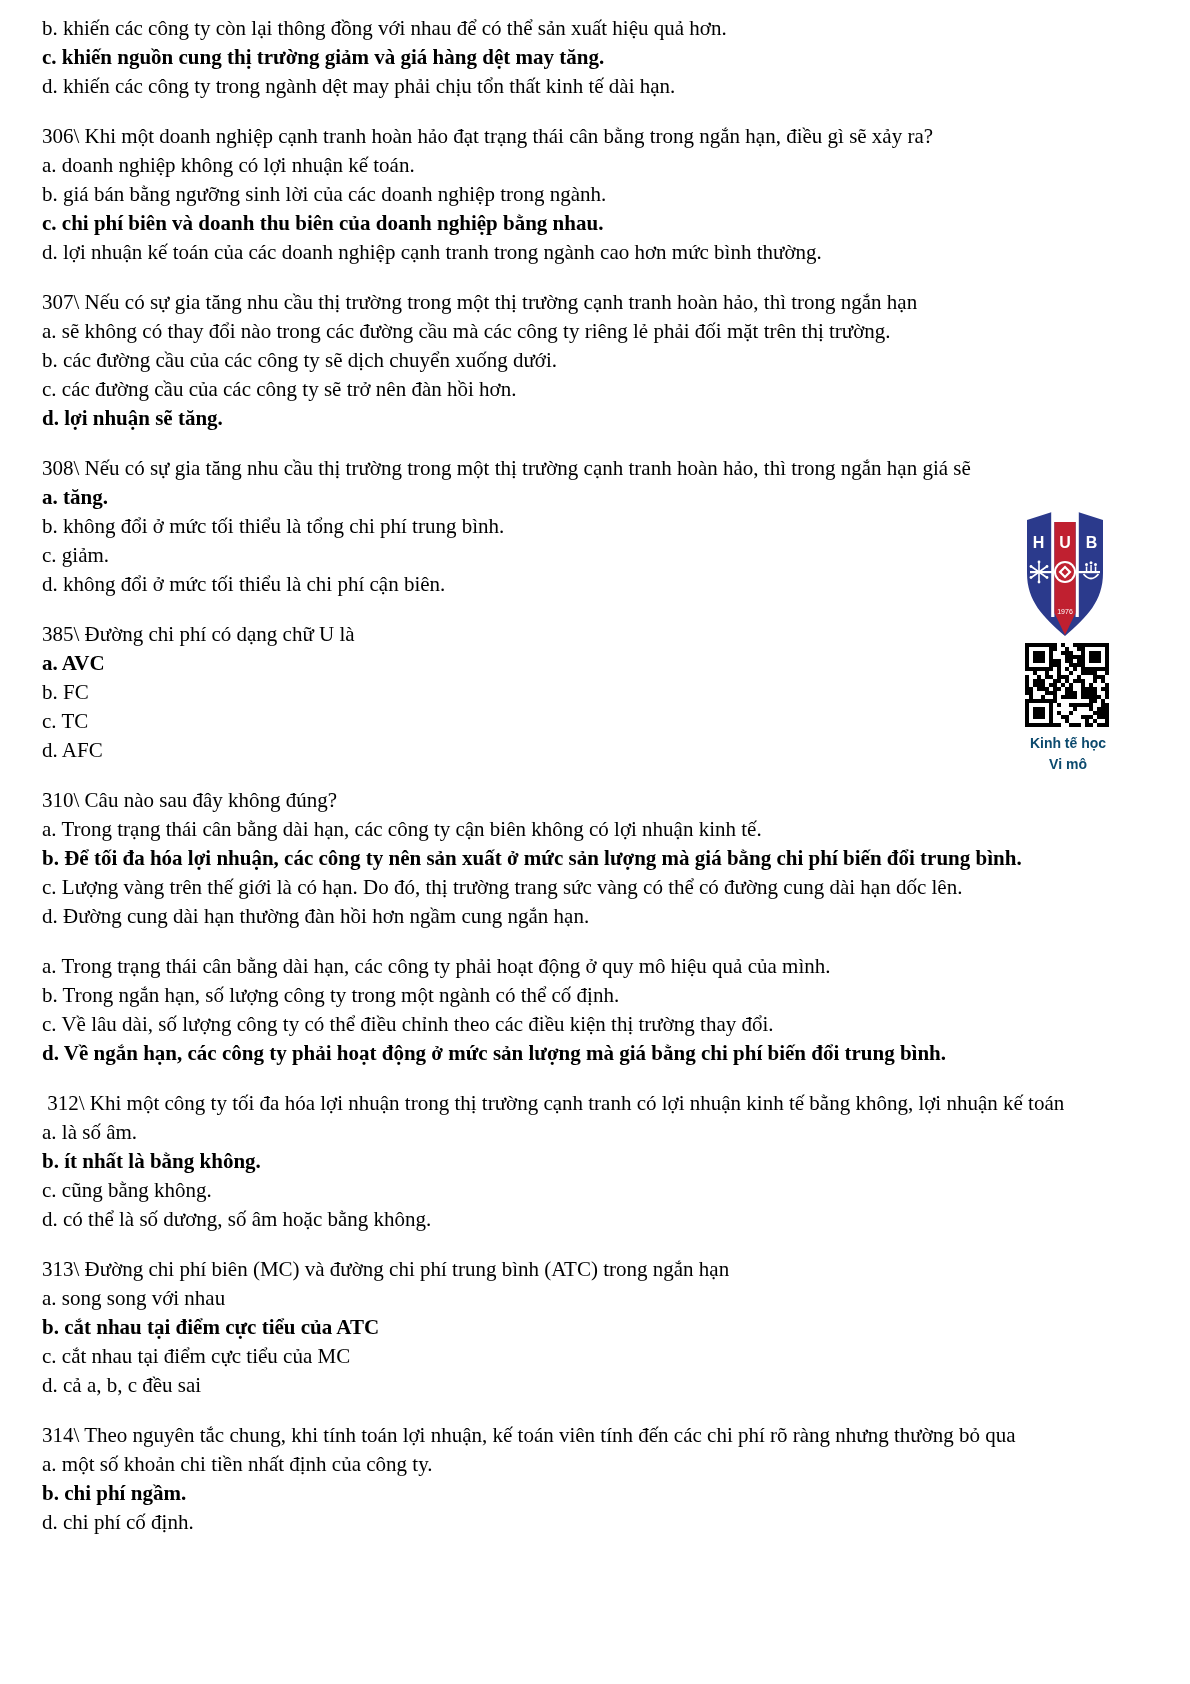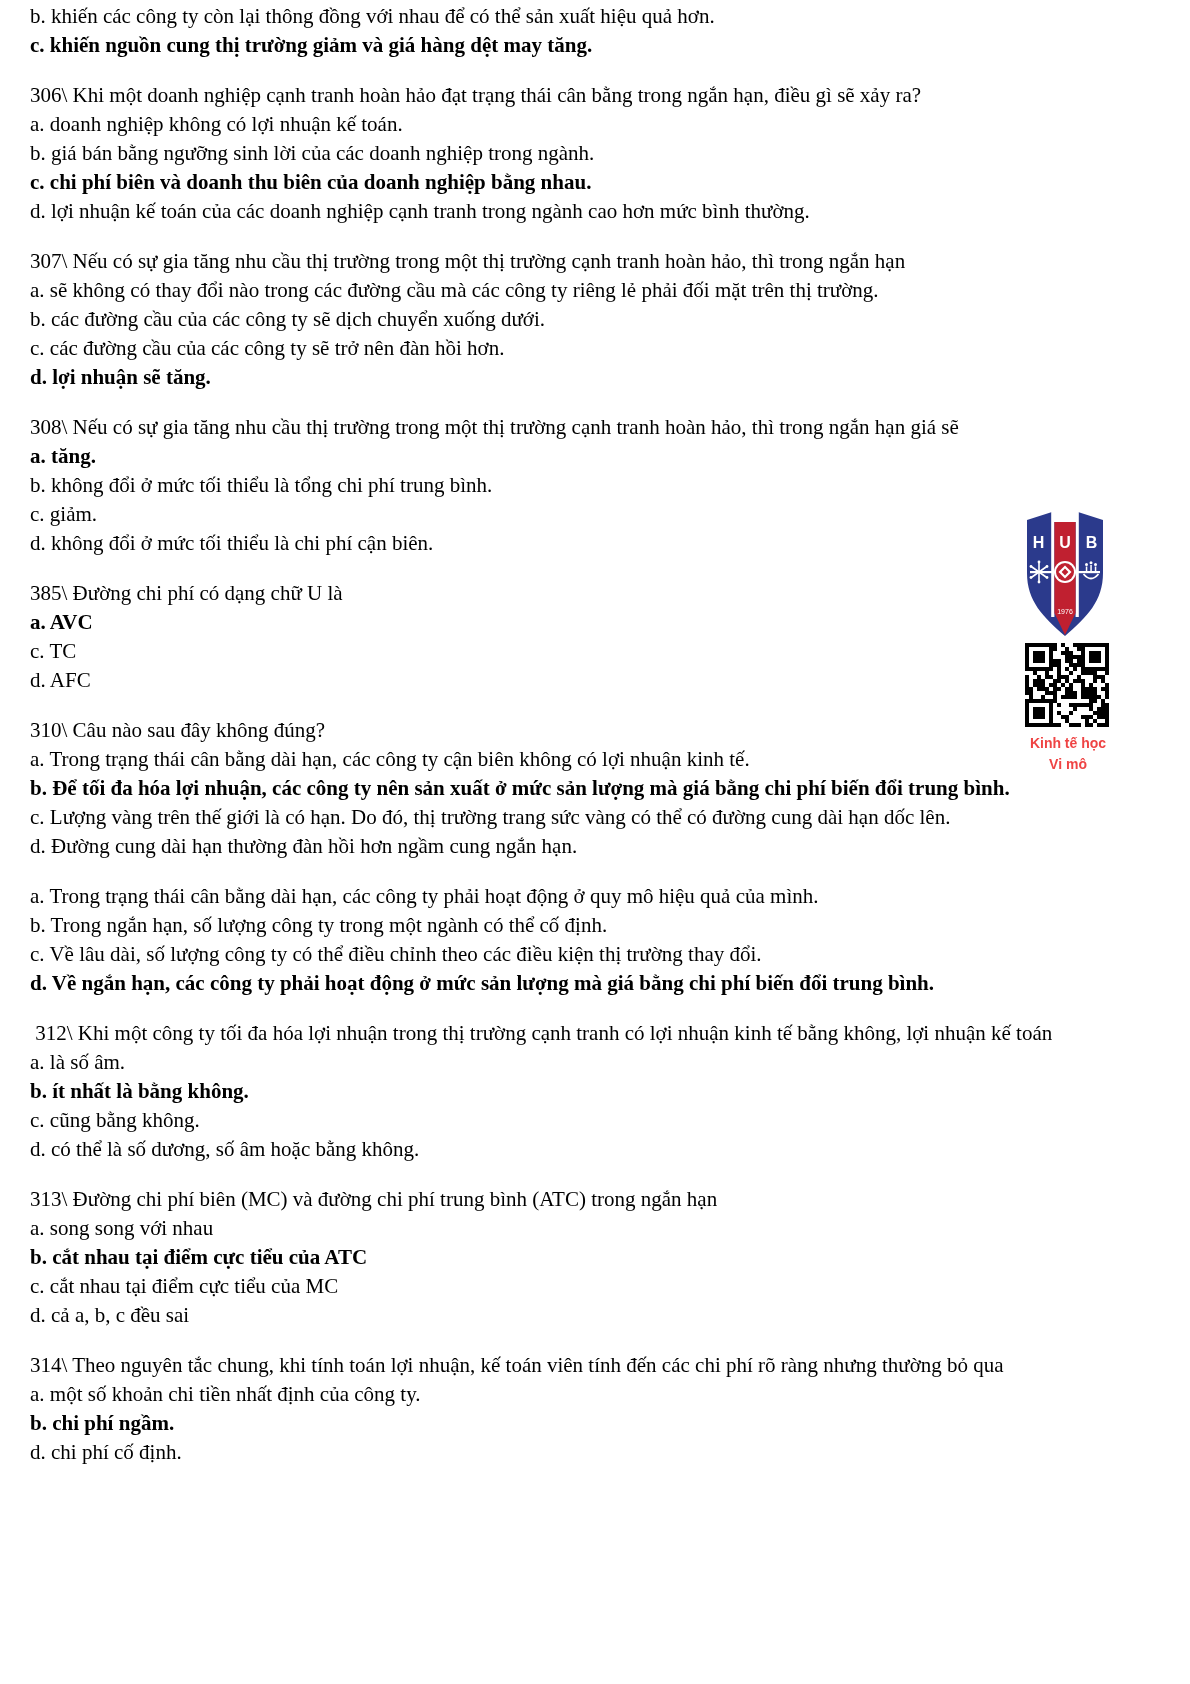--- a/index.html
+++ b/index.html
@@ -5,41 +5,42 @@
   html,body{margin:0;padding:0;}
   body{
     width:1190px;height:1684px;background:#ffffff;
     font-family:"Liberation Serif","DejaVu Serif",serif;
     color:#000;position:relative;overflow:hidden;
   }
   .doc{
     position:absolute;left:30px;top:2px;width:1100px;
     font-size:21px;line-height:29px;
   }
-  .block{margin:0;}
+  .block{margin:12px;}
   .block + .block{margin-top:21px;}
   .line{white-space:pre-wrap;}
   .bold{font-weight:bold;}
   .logo{position:absolute;left:1022px;top:507px;width:86px;height:132px;}
   .qr{position:absolute;left:1022px;top:640px;width:90px;height:90px;}
   .qr-caption{
     position:absolute;left:1018px;top:733px;width:100px;
     font-family:"Liberation Sans","DejaVu Sans",sans-serif;
     font-weight:bold;font-size:14px;line-height:21px;
     text-align:center;color:#2438a6;
   }
 </style>
 </head>
 <body>
 
 <div class="doc">
 
   <div class="block">
     <div class="line">b. khiến các công ty còn lại thông đồng với nhau để có thể sản xuất hiệu quả hơn.</div>
     <div class="line bold">c. khiến nguồn cung thị trường giảm và giá hàng dệt may tăng.</div>
+    <div class="line">d. khiến các công ty trong ngành dệt may phải chịu tổn thất kinh tế dài hạn.</div>
   </div>
 
   <div class="block">
     <div class="line">306\ Khi một doanh nghiệp cạnh tranh hoàn hảo đạt trạng thái cân bằng trong ngắn hạn, điều gì sẽ xảy ra?</div>
     <div class="line">a. doanh nghiệp không có lợi nhuận kế toán.</div>
     <div class="line">b. giá bán bằng ngưỡng sinh lời của các doanh nghiệp trong ngành.</div>
     <div class="line bold">c. chi phí biên và doanh thu biên của doanh nghiệp bằng nhau.</div>
     <div class="line">d. lợi nhuận kế toán của các doanh nghiệp cạnh tranh trong ngành cao hơn mức bình thường.</div>
   </div>
 
@@ -55,20 +56,21 @@
     <div class="line">308\ Nếu có sự gia tăng nhu cầu thị trường trong một thị trường cạnh tranh hoàn hảo, thì trong ngắn hạn giá sẽ</div>
     <div class="line bold">a. tăng.</div>
     <div class="line">b. không đổi ở mức tối thiểu là tổng chi phí trung bình.</div>
     <div class="line">c. giảm.</div>
     <div class="line">d. không đổi ở mức tối thiểu là chi phí cận biên.</div>
   </div>
 
   <div class="block">
     <div class="line">385\ Đường chi phí có dạng chữ U là</div>
     <div class="line bold">a. AVC</div>
+    <div class="line">b. FC</div>
     <div class="line">c. TC</div>
     <div class="line">d. AFC</div>
   </div>
 
   <div class="block">
     <div class="line">310\ Câu nào sau đây không đúng?</div>
     <div class="line">a. Trong trạng thái cân bằng dài hạn, các công ty cận biên không có lợi nhuận kinh tế.</div>
     <div class="line bold">b. Để tối đa hóa lợi nhuận, các công ty nên sản xuất ở mức sản lượng mà giá bằng chi phí biến đổi trung bình.</div>
     <div class="line">c. Lượng vàng trên thế giới là có hạn. Do đó, thị trường trang sức vàng có thể có đường cung dài hạn dốc lên.</div>
     <div class="line">d. Đường cung dài hạn thường đàn hồi hơn ngầm cung ngắn hạn.</div>
@@ -155,16 +157,16 @@
   </svg>
 </div>
 
 <div class="qr">
   <svg width="90" height="90" viewBox="0 0 90 90" aria-hidden="true">
     <rect width="90" height="90" fill="#ffffff"></rect>
     <path id="qr-path" fill="#000000" d="M31,3h4v4h-4zM39,3h4v4h-4zM51,3h4v4h-4zM55,3h4v4h-4zM31,7h4v4h-4zM43,7h4v4h-4zM55,7h4v4h-4zM39,11h4v4h-4zM43,11h4v4h-4zM47,11h4v4h-4zM43,15h4v4h-4zM47,15h4v4h-4zM51,15h4v4h-4zM55,15h4v4h-4zM31,19h4v4h-4zM35,19h4v4h-4zM43,19h4v4h-4zM47,19h4v4h-4zM55,19h4v4h-4zM31,23h4v4h-4zM35,23h4v4h-4zM47,23h4v4h-4zM51,23h4v4h-4zM55,23h4v4h-4zM35,27h4v4h-4zM43,27h4v4h-4zM51,27h4v4h-4zM11,31h4v4h-4zM23,31h4v4h-4zM35,31h4v4h-4zM47,31h4v4h-4zM59,31h4v4h-4zM63,31h4v4h-4zM67,31h4v4h-4zM71,31h4v4h-4zM83,31h4v4h-4zM3,35h4v4h-4zM15,35h4v4h-4zM23,35h4v4h-4zM27,35h4v4h-4zM35,35h4v4h-4zM39,35h4v4h-4zM43,35h4v4h-4zM55,35h4v4h-4zM71,35h4v4h-4zM75,35h4v4h-4zM79,35h4v4h-4zM3,39h4v4h-4zM11,39h4v4h-4zM15,39h4v4h-4zM19,39h4v4h-4zM31,39h4v4h-4zM35,39h4v4h-4zM43,39h4v4h-4zM51,39h4v4h-4zM55,39h4v4h-4zM59,39h4v4h-4zM71,39h4v4h-4zM79,39h4v4h-4zM3,43h4v4h-4zM11,43h4v4h-4zM15,43h4v4h-4zM19,43h4v4h-4zM27,43h4v4h-4zM31,43h4v4h-4zM39,43h4v4h-4zM47,43h4v4h-4zM59,43h4v4h-4zM67,43h4v4h-4zM83,43h4v4h-4zM3,47h4v4h-4zM7,47h4v4h-4zM15,47h4v4h-4zM19,47h4v4h-4zM23,47h4v4h-4zM31,47h4v4h-4zM35,47h4v4h-4zM43,47h4v4h-4zM47,47h4v4h-4zM59,47h4v4h-4zM63,47h4v4h-4zM67,47h4v4h-4zM71,47h4v4h-4zM79,47h4v4h-4zM83,47h4v4h-4zM3,51h4v4h-4zM7,51h4v4h-4zM23,51h4v4h-4zM27,51h4v4h-4zM31,51h4v4h-4zM43,51h4v4h-4zM47,51h4v4h-4zM51,51h4v4h-4zM59,51h4v4h-4zM63,51h4v4h-4zM67,51h4v4h-4zM71,51h4v4h-4zM83,51h4v4h-4zM7,55h4v4h-4zM19,55h4v4h-4zM31,55h4v4h-4zM39,55h4v4h-4zM43,55h4v4h-4zM47,55h4v4h-4zM51,55h4v4h-4zM59,55h4v4h-4zM63,55h4v4h-4zM67,55h4v4h-4zM71,55h4v4h-4zM75,55h4v4h-4zM83,55h4v4h-4zM31,59h4v4h-4zM67,59h4v4h-4zM71,59h4v4h-4zM79,59h4v4h-4zM35,63h4v4h-4zM47,63h4v4h-4zM51,63h4v4h-4zM55,63h4v4h-4zM59,63h4v4h-4zM63,63h4v4h-4zM67,63h4v4h-4zM79,63h4v4h-4zM83,63h4v4h-4zM51,67h4v4h-4zM67,67h4v4h-4zM75,67h4v4h-4zM79,67h4v4h-4zM83,67h4v4h-4zM35,71h4v4h-4zM47,71h4v4h-4zM71,71h4v4h-4zM75,71h4v4h-4zM79,71h4v4h-4zM83,71h4v4h-4zM39,75h4v4h-4zM43,75h4v4h-4zM59,75h4v4h-4zM63,75h4v4h-4zM67,75h4v4h-4zM75,75h4v4h-4zM79,75h4v4h-4zM83,75h4v4h-4zM43,79h4v4h-4zM63,79h4v4h-4zM71,79h4v4h-4zM83,79h4v4h-4zM31,83h4v4h-4zM35,83h4v4h-4zM47,83h4v4h-4zM51,83h4v4h-4zM55,83h4v4h-4zM63,83h4v4h-4zM67,83h4v4h-4zM75,83h4v4h-4zM79,83h4v4h-4zM83,83h4v4h-4zM3,3h28v28h-28zM7,7h20v20h-20zM11,11h12v12h-12zM59,3h28v28h-28zM63,7h20v20h-20zM67,11h12v12h-12zM3,59h28v28h-28zM7,63h20v20h-20zM11,67h12v12h-12z" fill-rule="evenodd"></path>
   </svg>
 </div>
 
-<div class="qr-caption" style="color: #ef4444;">
+<div class="qr-caption" style="color: #0c4a6e;">
   <div>Kinh tế học</div>
   <div>Vi mô</div>
 </div>
 
 </body></html>

